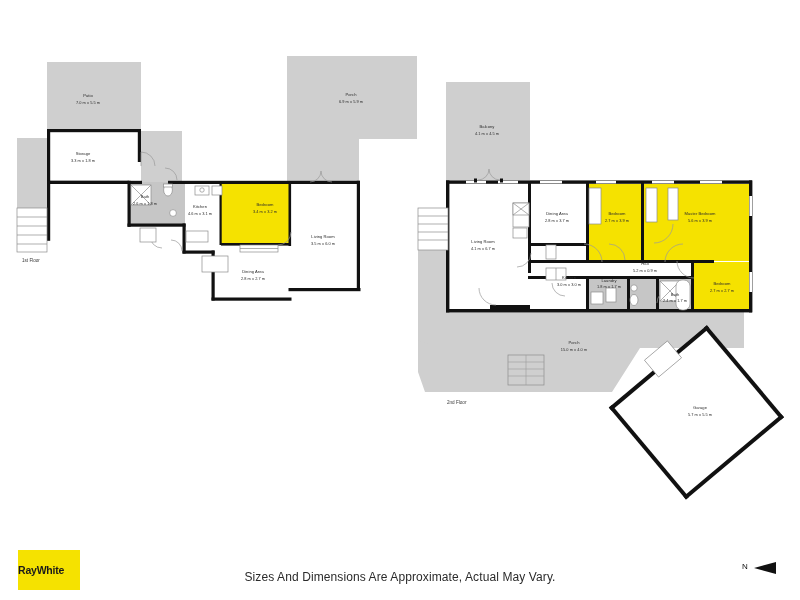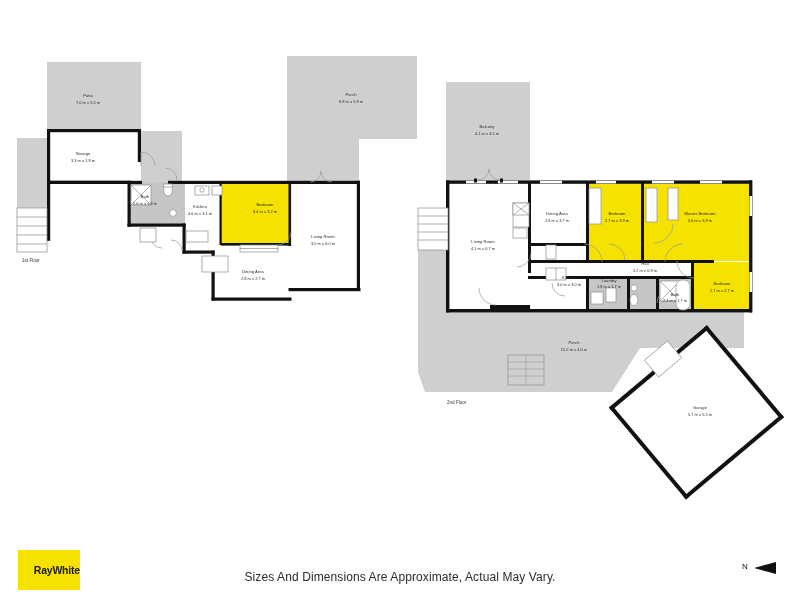--- a/index.html
+++ b/index.html
@@ -67,21 +67,21 @@
   }
   #brand-logo {
     position: absolute;
     left: 18px;
     top: 550px;
     width: 62px;
     height: 40px;
     background: #f5e200;
     display: flex;
     align-items: center;
-    justify-content: flex-end;
+    justify-content: flex-start;
   }
   #brand-logo .brand-text {
     font-family: "Liberation Sans", sans-serif;
     font-size: 10.5px;
     font-weight: bold;
     color: #1a1a1a;
     letter-spacing: -0.2px;
     line-height: 1;
   }
   #north-indicator {

